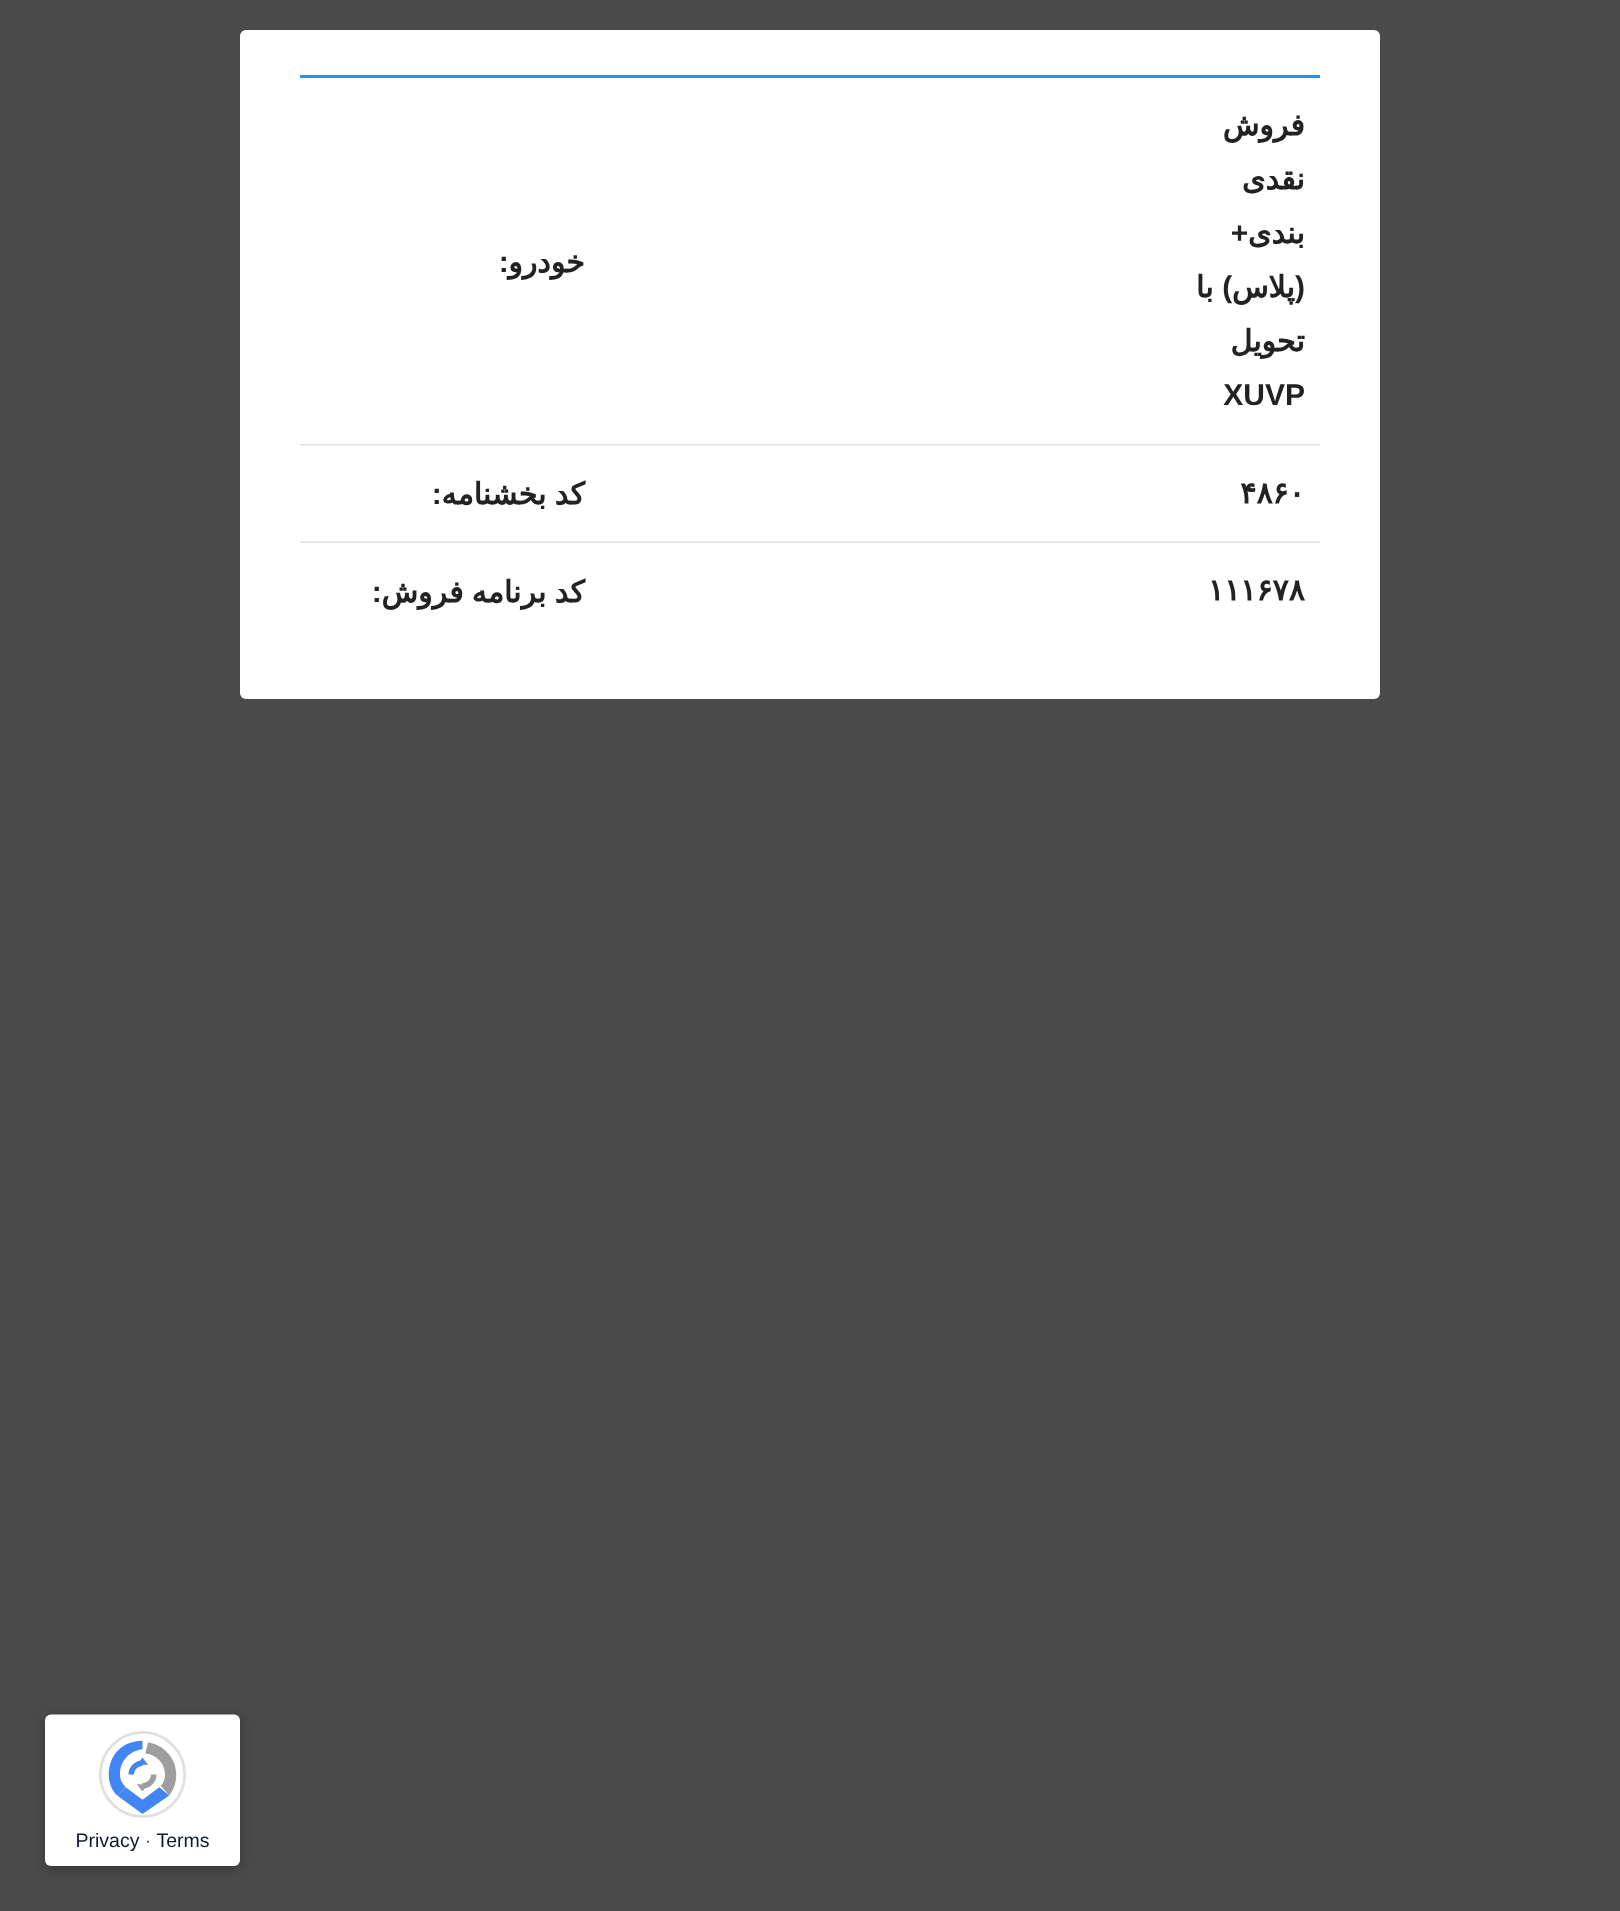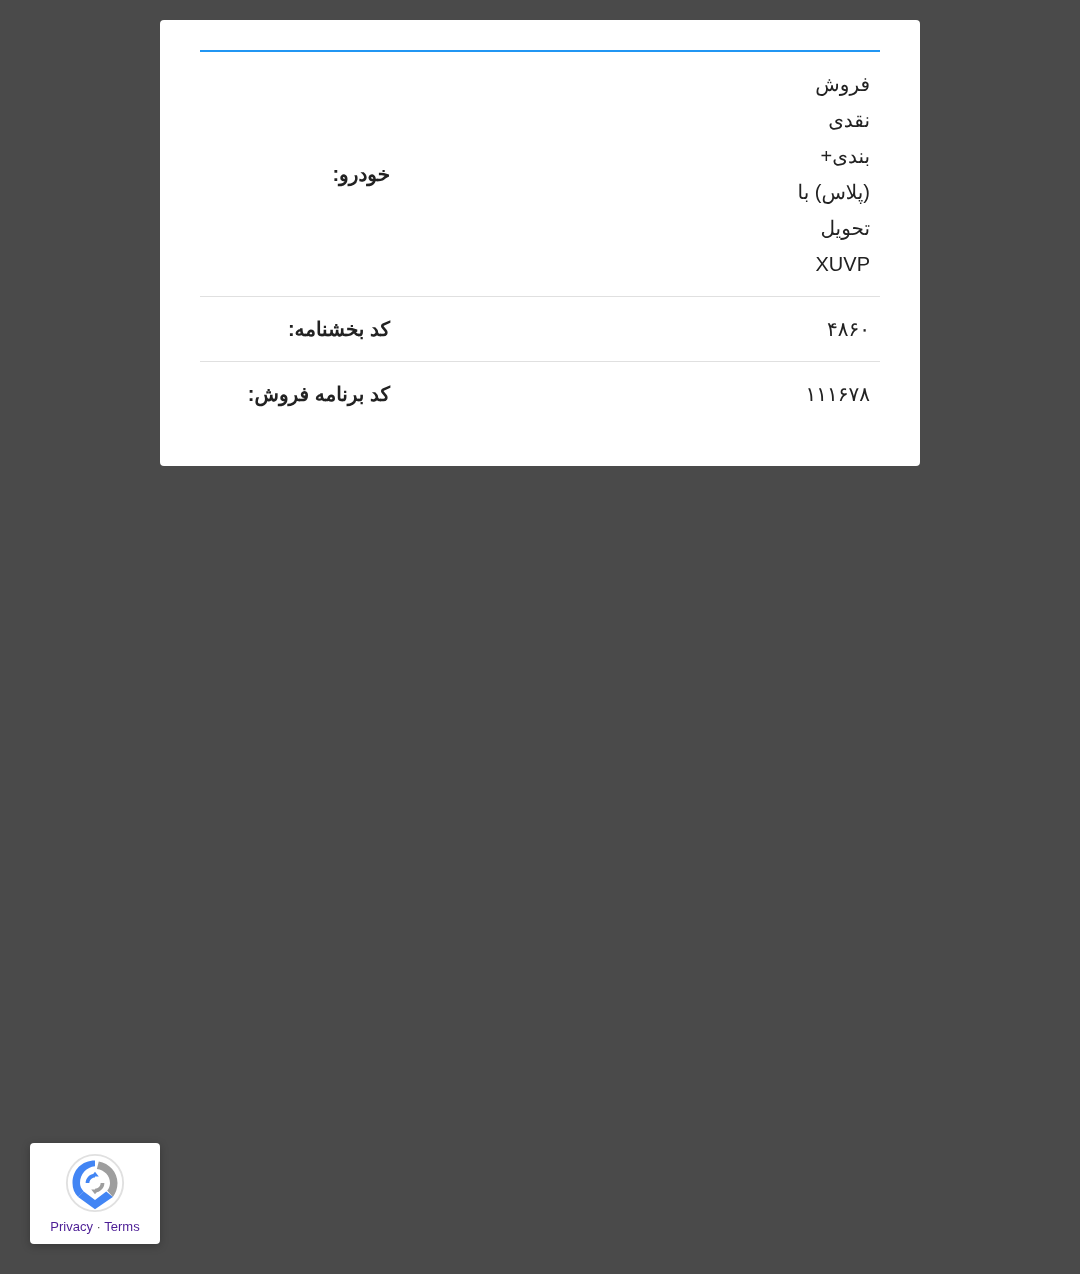--- a/index.html
+++ b/index.html
@@ -66,21 +66,21 @@
       text-align: right;
       color: #222;
       font-weight: bold;
       white-space: nowrap;
       width: 200px;
     }
 
     .value-col {
       text-align: right;
       color: #222;
-      font-weight: normal;
+      font-weight: bold;
     }
 
     .value-col .line {
       display: block;
       text-align: right;
       line-height: 1.8;
     }
 
     .recaptcha-badge {
       position: fixed;
@@ -104,21 +104,21 @@
     }
 
     .recaptcha-text {
       font-size: 13px;
       color: #555;
       text-align: center;
       direction: ltr;
     }
 
     .recaptcha-text a {
-      color: #4c1d95;
+      color: #0f172a;
       text-decoration: none;
     }
 
   </style>
 </head>
 <body>
 
 <div class="card">
   <hr class="divider">
   <table class="info-table">

